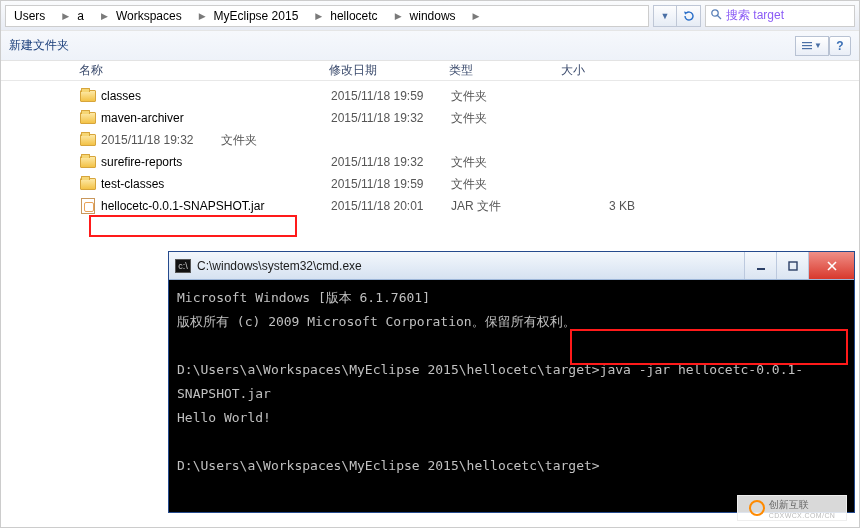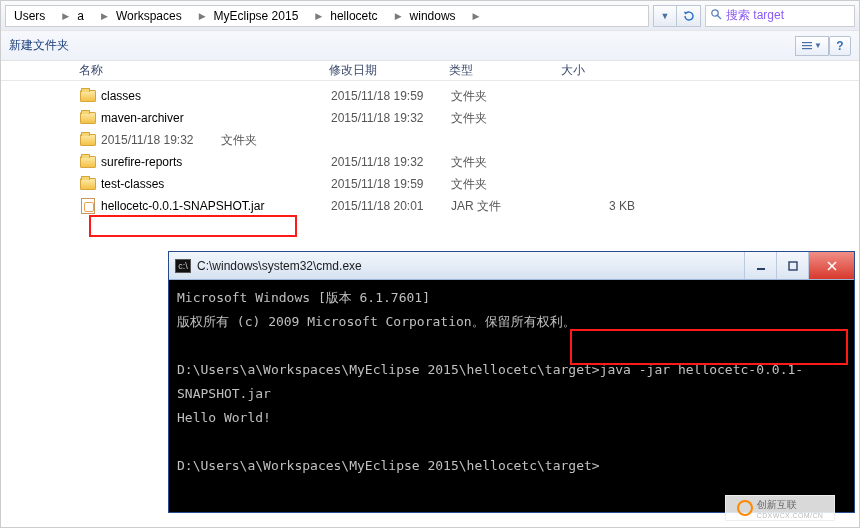--- a/index.html
+++ b/index.html
@@ -49,21 +49,21 @@
 .cmd-title { height: 28px; background: linear-gradient(#f3f7fc,#d6e2f1); display: flex; align-items: center; padding: 0 0 0 6px; border-bottom:1px solid #9db6d8; }
 .cmd-ticon { width:16px; height:14px; background:#111; border:1px solid #555; margin-right:6px; display:flex; align-items:center; justify-content:center; color:#ccc; font-size:9px;}
 .cmd-ttxt { flex:1; color:#1b1b1b; font-size:12px; }
 .win-btns { display:flex; height:100%; }
 .win-btn { width: 32px; display:flex; align-items:center; justify-content:center; border-left:1px solid #bcc9de; background:linear-gradient(#f5f8fc,#dbe5f2); }
 .win-btn:last-child { width:46px; background: linear-gradient(#f08f87,#d8382c); }
 .win-btn svg { display:block; }
 
 .cmd-body { flex:1; background:#000; color:#c0c0c0; font-family: "Consolas","NSimSun","SimSun",monospace; font-size: 13px; padding: 6px 8px; white-space: pre; line-height: 24px; overflow:hidden; }
 
-.watermark { position:absolute; right:24px; bottom:6px; width:110px; height:26px; background:rgba(255,255,255,0.85); border:1px solid #eee; display:flex; align-items:center; justify-content:center; gap:4px; font-size:10px; color:#666; }
+.watermark { position:absolute; right:12px; bottom:6px; width:110px; height:26px; background:rgba(255,255,255,0.85); border:1px solid #eee; display:flex; align-items:center; justify-content:center; gap:4px; font-size:10px; color:#666; }
 .watermark .logo { width:16px; height:16px; border:2px solid #ff8a00; border-radius:50%; position:relative; }
 .watermark .sub { font-size:7px; color:#bbb; letter-spacing:0.4px; }
 </style>
 </head>
 <body>
 
 <div class="toolbar">
   <div class="breadcrumbs" id="crumbs">
       <span class="crumb">
         <span>Users</span>

